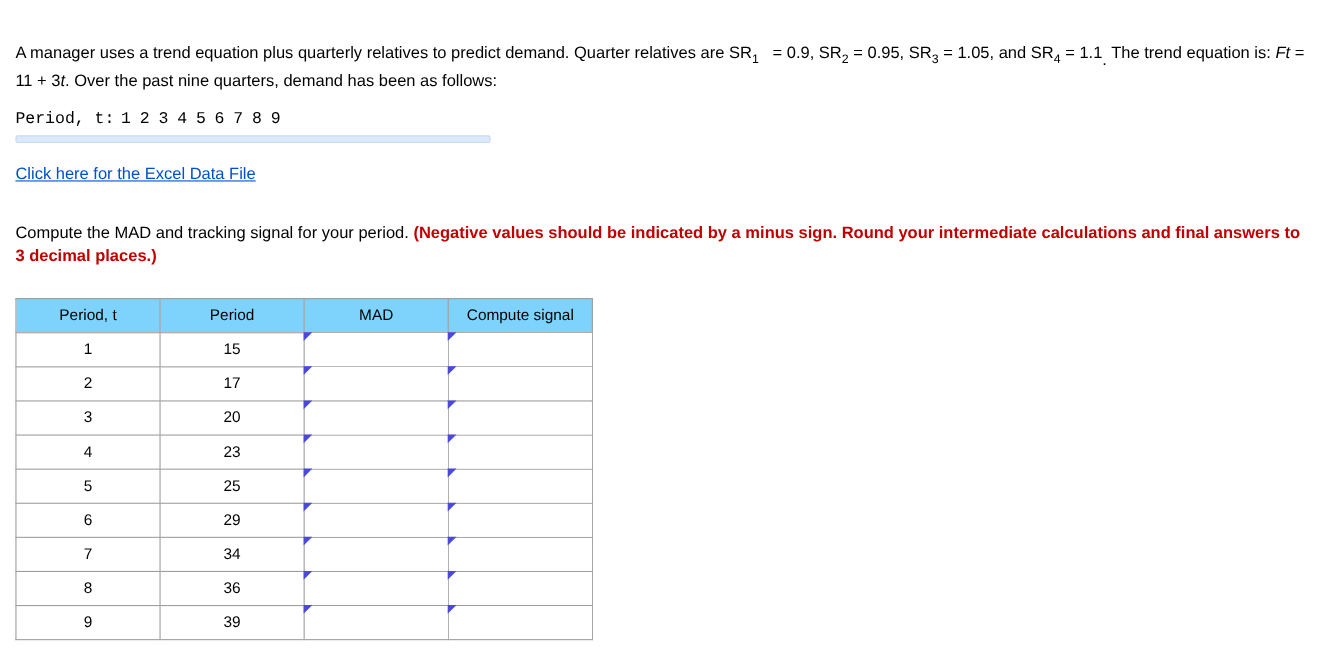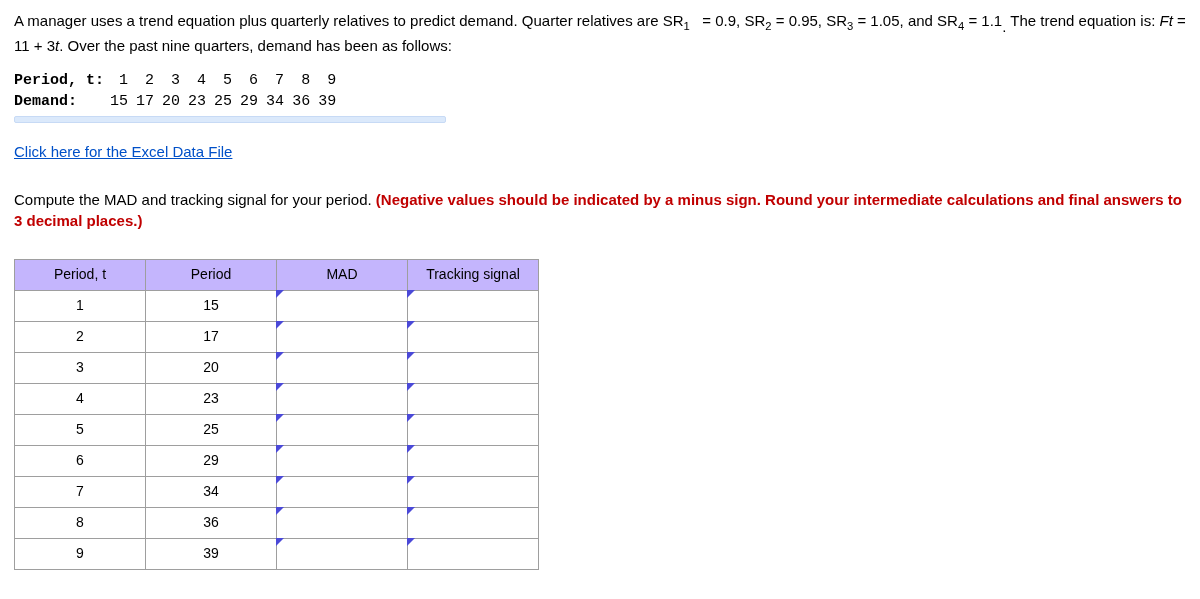--- a/index.html
+++ b/index.html
@@ -5,51 +5,51 @@
   body {
     font-family: Arial, Helvetica, sans-serif;
     font-size: 15px;
     color: #000;
     margin: 0;
     padding: 10px 14px;
     width: 1200px;
     box-sizing: border-box;
     line-height: 1.4;
   }
-  .prompt-text { margin-bottom: 14px; }
+  .prompt-text { margin-bottom: 14px; margin-top: 28px; }
   .sub { vertical-align: sub; font-size: 0.75em; }
   .italic { font-style: italic; }
   .mono-table {
     font-family: "Courier New", Courier, monospace;
     font-size: 15px;
     border-collapse: collapse;
     margin-bottom: 4px;
     white-space: pre;
   }
   .mono-table td { padding: 0 8px 0 0; text-align: right; }
-  .mono-table td.label { text-align: left; padding-right: 6px; font-weight: bold; }
+  .mono-table td.label { text-align: left; padding-right: 6px; }
   .blue-bar {
     width: 430px; height: 5px;
     background: #dbe9fb; border: 1px solid #c7daf5;
     border-radius: 2px; margin-bottom: 18px;
   }
-  a.excel-link { color: #0050c8; text-decoration: underline; display:inline-block; margin-bottom:27px;}
+  a.excel-link { color: #0050c8; text-decoration: underline; display:inline-block; margin-bottom:4px;}
   .bold-red { font-weight: bold; color: #c00000; }
   .answer-table {
     border-collapse: collapse; margin-top: 28px;
     font-size: 14px;
   }
   .answer-table th, .answer-table td {
     border: 1px solid #9e9e9e;
     padding: 4px 0;
     text-align: center;
     height: 22px;
   }
   .answer-table th {
-    background: #c4b5fd; font-weight: normal;
+    background: #7dd3fc; font-weight: normal;
   }
   .col-period { width: 130px; }
   .col-demand { width: 130px; }
   .col-mad    { width: 130px; }
   .col-ts     { width: 130px; }
   .input-cell { position: relative; background:#fff; }
   .input-cell::before {
     content: "";
     position: absolute;
     left: -1px; top: -1px;
@@ -79,48 +79,36 @@
     <td>1</td>
     <td>2</td>
     <td>3</td>
     <td>4</td>
     <td>5</td>
     <td>6</td>
     <td>7</td>
     <td>8</td>
     <td>9</td>
   </tr>
-  <tr>
-    <td class="label">Demand:</td>
-    <td>15</td>
-    <td>17</td>
-    <td>20</td>
-    <td>23</td>
-    <td>25</td>
-    <td>29</td>
-    <td>34</td>
-    <td>36</td>
-    <td>39</td>
-  </tr>
 </tbody></table>
 <div class="blue-bar"></div>
 
 <a href="#" class="excel-link">Click here for the Excel Data File</a>
 
 <div class="prompt-text">
   <span>Compute the MAD and tracking signal for your period. </span><span class="bold-red">(Negative values should be indicated by a minus sign. Round your intermediate calculations and final answers to 3 decimal places.)</span>
 </div>
 
 <table class="answer-table">
   <tbody>
       <tr>
     <th class="col-period">Period, t</th>
     <th class="col-demand">Period</th>
     <th class="col-mad">MAD</th>
-    <th class="col-ts">Tracking signal</th>
+    <th class="col-ts">Compute signal</th>
   </tr>
   <tr>
     <td>1</td>
     <td>15</td>
     <td class="input-cell"></td>
     <td class="input-cell"></td>
   </tr>
   <tr>
     <td>2</td>
     <td>17</td>

